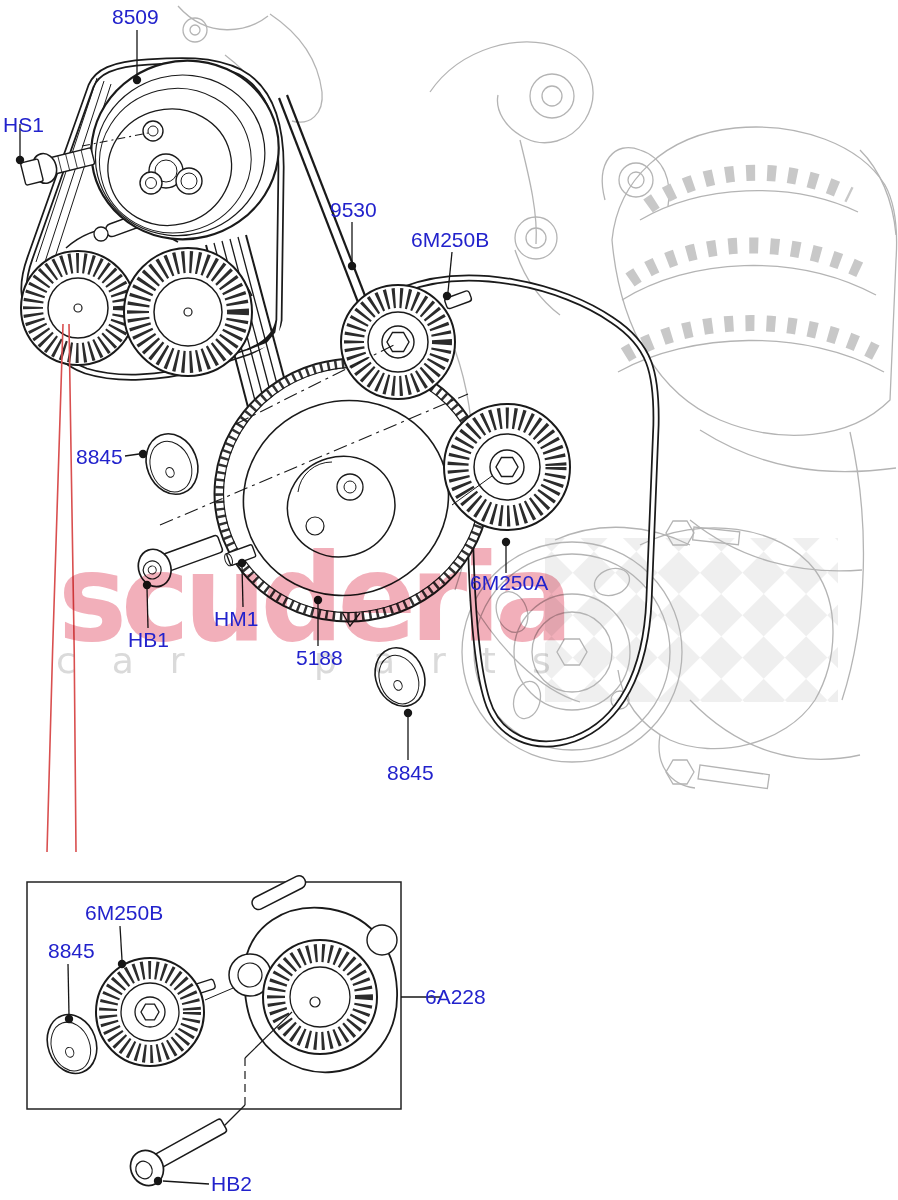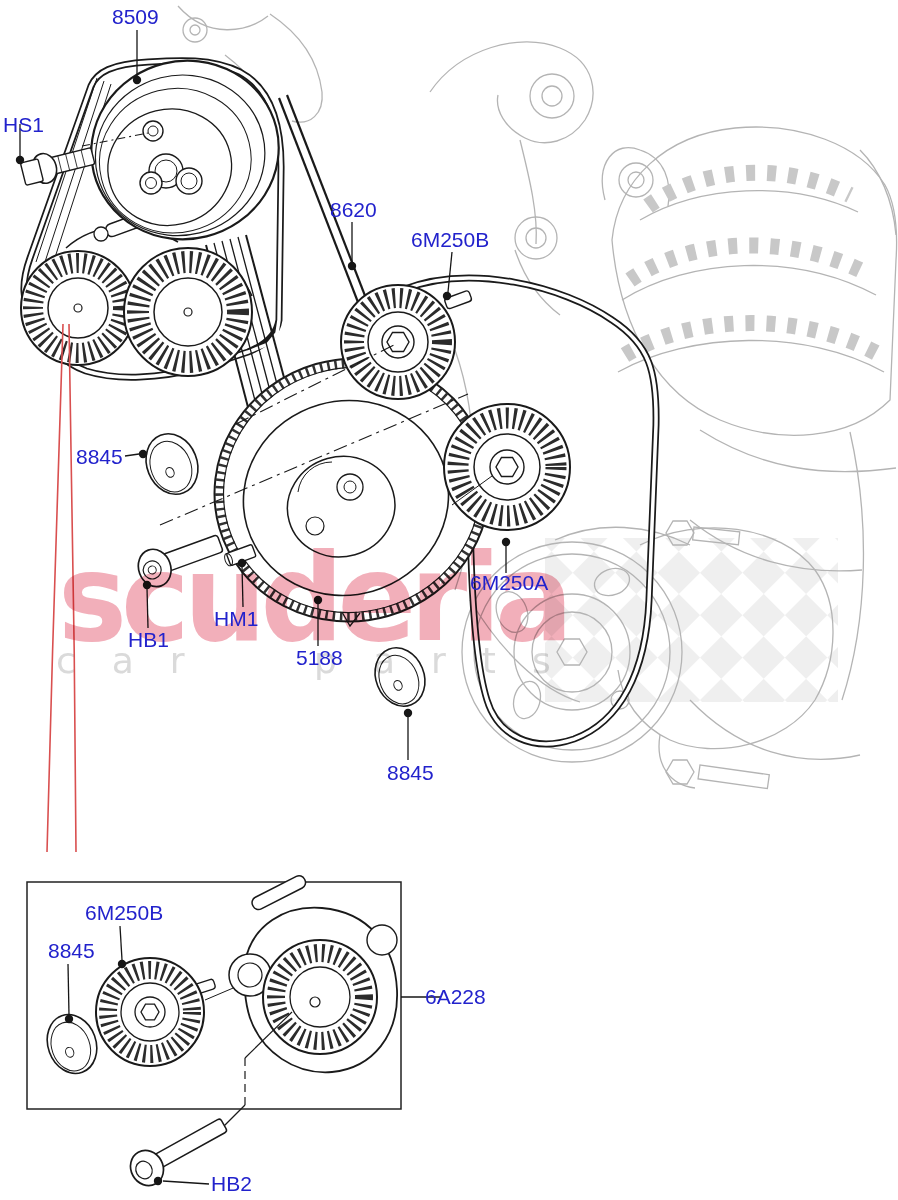--- a/index.html
+++ b/index.html
@@ -301,21 +301,21 @@
         <circle cx="158" cy="1181" r="4.2" stroke="none"></circle>
   </g>
 </svg>
 
 <div class="watermark-brand">scuderia</div>
 <div class="watermark-tagline">car parts</div>
 
 <div class="labels">
   <div class="label" style="left:112px;top:6px">8509</div>
   <div class="label" style="left:3px;top:114px">HS1</div>
-  <div class="label" style="left:330px;top:199px">8620</div>
+  <div class="label" style="left:330px;top:199px">9530</div>
   <div class="label" style="left:411px;top:229px">6M250B</div>
   <div class="label" style="left:76px;top:446px">8845</div>
   <div class="label" style="left:128px;top:629px">HB1</div>
   <div class="label" style="left:214px;top:608px">HM1</div>
   <div class="label" style="left:296px;top:647px">5188</div>
   <div class="label" style="left:470px;top:572px">6M250A</div>
   <div class="label" style="left:387px;top:762px">8845</div>
   <div class="label" style="left:85px;top:902px">6M250B</div>
   <div class="label" style="left:48px;top:940px">8845</div>
   <div class="label" style="left:425px;top:986px">6A228</div>

